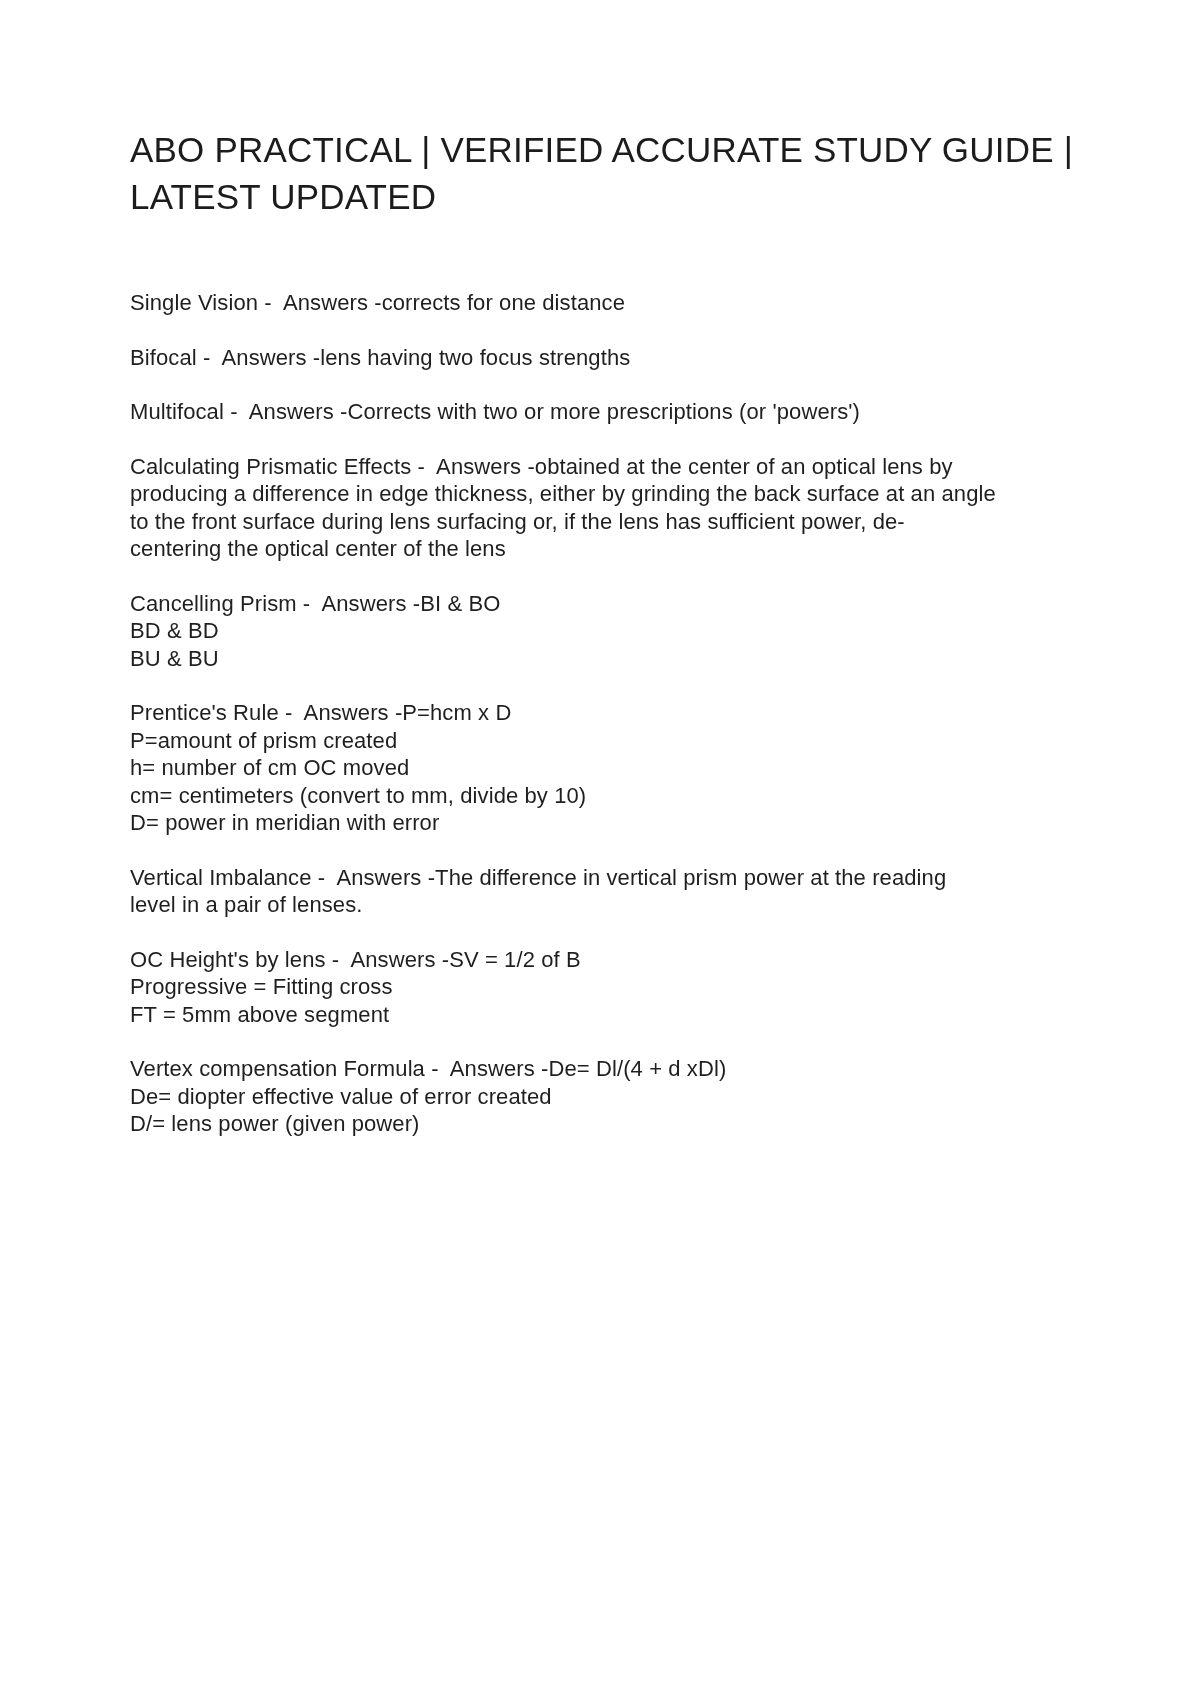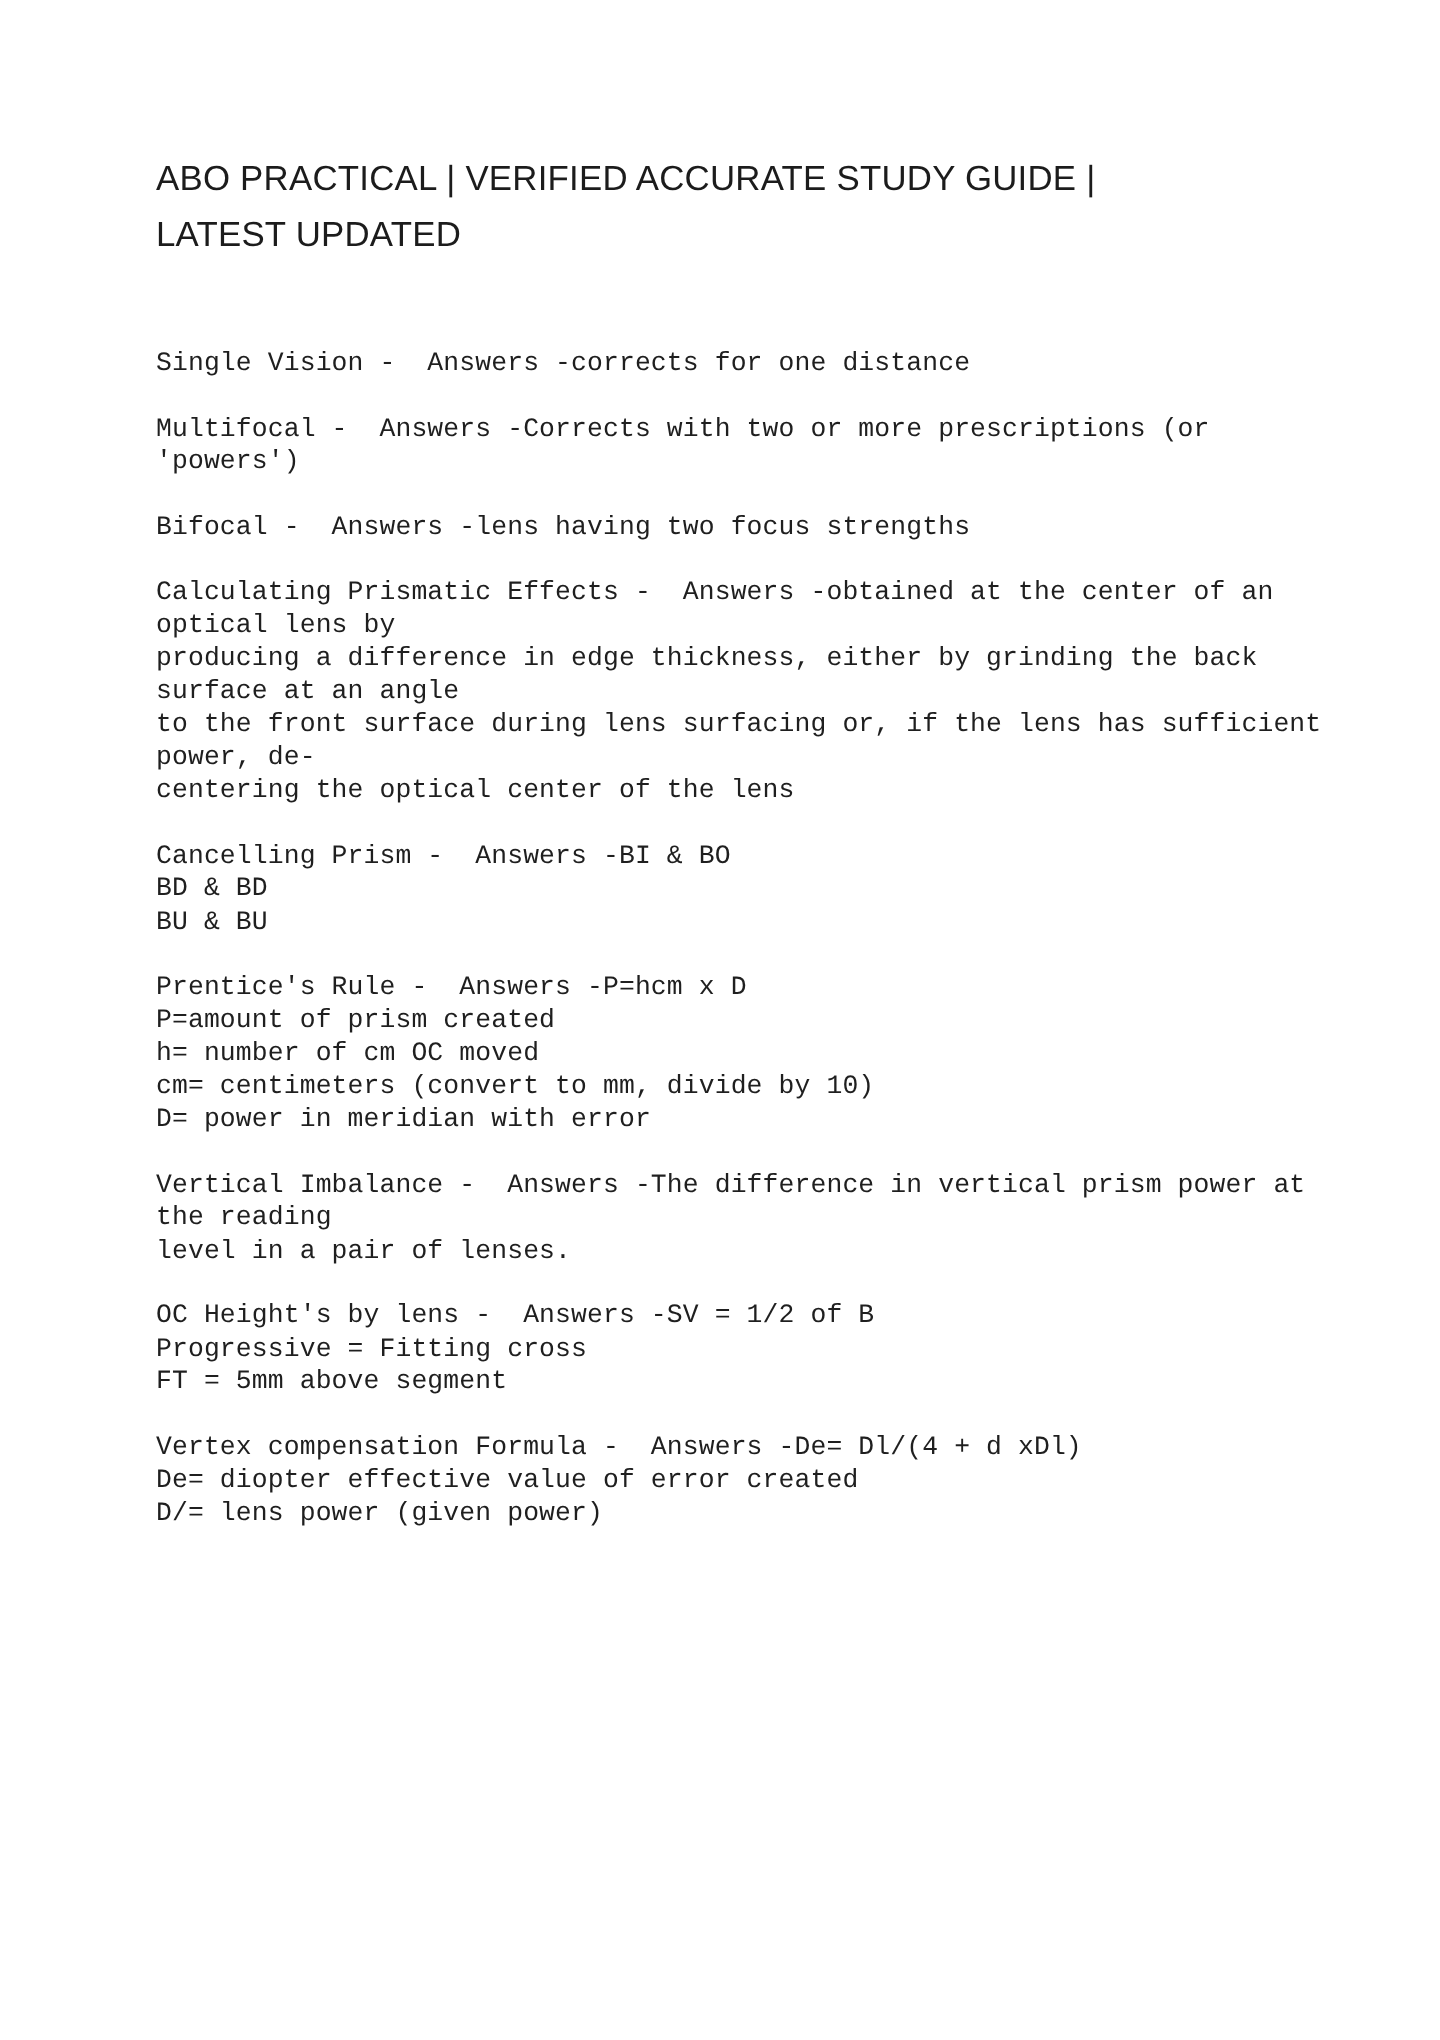--- a/index.html
+++ b/index.html
@@ -17,30 +17,29 @@
     color: #1f1f1f;
   }
   .content {
     position: absolute;
     left: 130px;
     top: 126px;
     width: 1010px;
   }
   .doc-title {
     margin: 0;
-    font-size: 29px;
+    font-size: 35px;
     font-weight: 400;
     line-height: 47px;
     color: #1c1c1c;
     white-space: pre-wrap;
     letter-spacing: 0.2px;
   }
   .entries {
     margin-top: 69px;
-    font-family: Liberation Mono, monospace;
   }
   .entry {
     font-size: 22px;
     line-height: 27.5px;
     margin-top: 27px;
     white-space: pre-wrap;
     color: #1f1f1f;
     letter-spacing: 0.1px;
   }
   .entry:first-child {
@@ -49,22 +48,22 @@
 </style>
 </head>
 <body>
 
 <div class="page">
   <div class="content">
     <h1 class="doc-title">ABO PRACTICAL | VERIFIED ACCURATE STUDY GUIDE |
 LATEST UPDATED</h1>
     <div class="entries">
         <div class="entry">Single Vision -  Answers -corrects for one distance</div>
+        <div class="entry">Bifocal -  Answers -lens having two focus strengths</div>
         <div class="entry">Multifocal -  Answers -Corrects with two or more prescriptions (or 'powers')</div>
-        <div class="entry">Bifocal -  Answers -lens having two focus strengths</div>
         <div class="entry">Calculating Prismatic Effects -  Answers -obtained at the center of an optical lens by
 producing a difference in edge thickness, either by grinding the back surface at an angle
 to the front surface during lens surfacing or, if the lens has sufficient power, de-
 centering the optical center of the lens</div>
         <div class="entry">Cancelling Prism -  Answers -BI &amp; BO
 BD &amp; BD
 BU &amp; BU</div>
         <div class="entry">Prentice's Rule -  Answers -P=hcm x D
 P=amount of prism created
 h= number of cm OC moved

